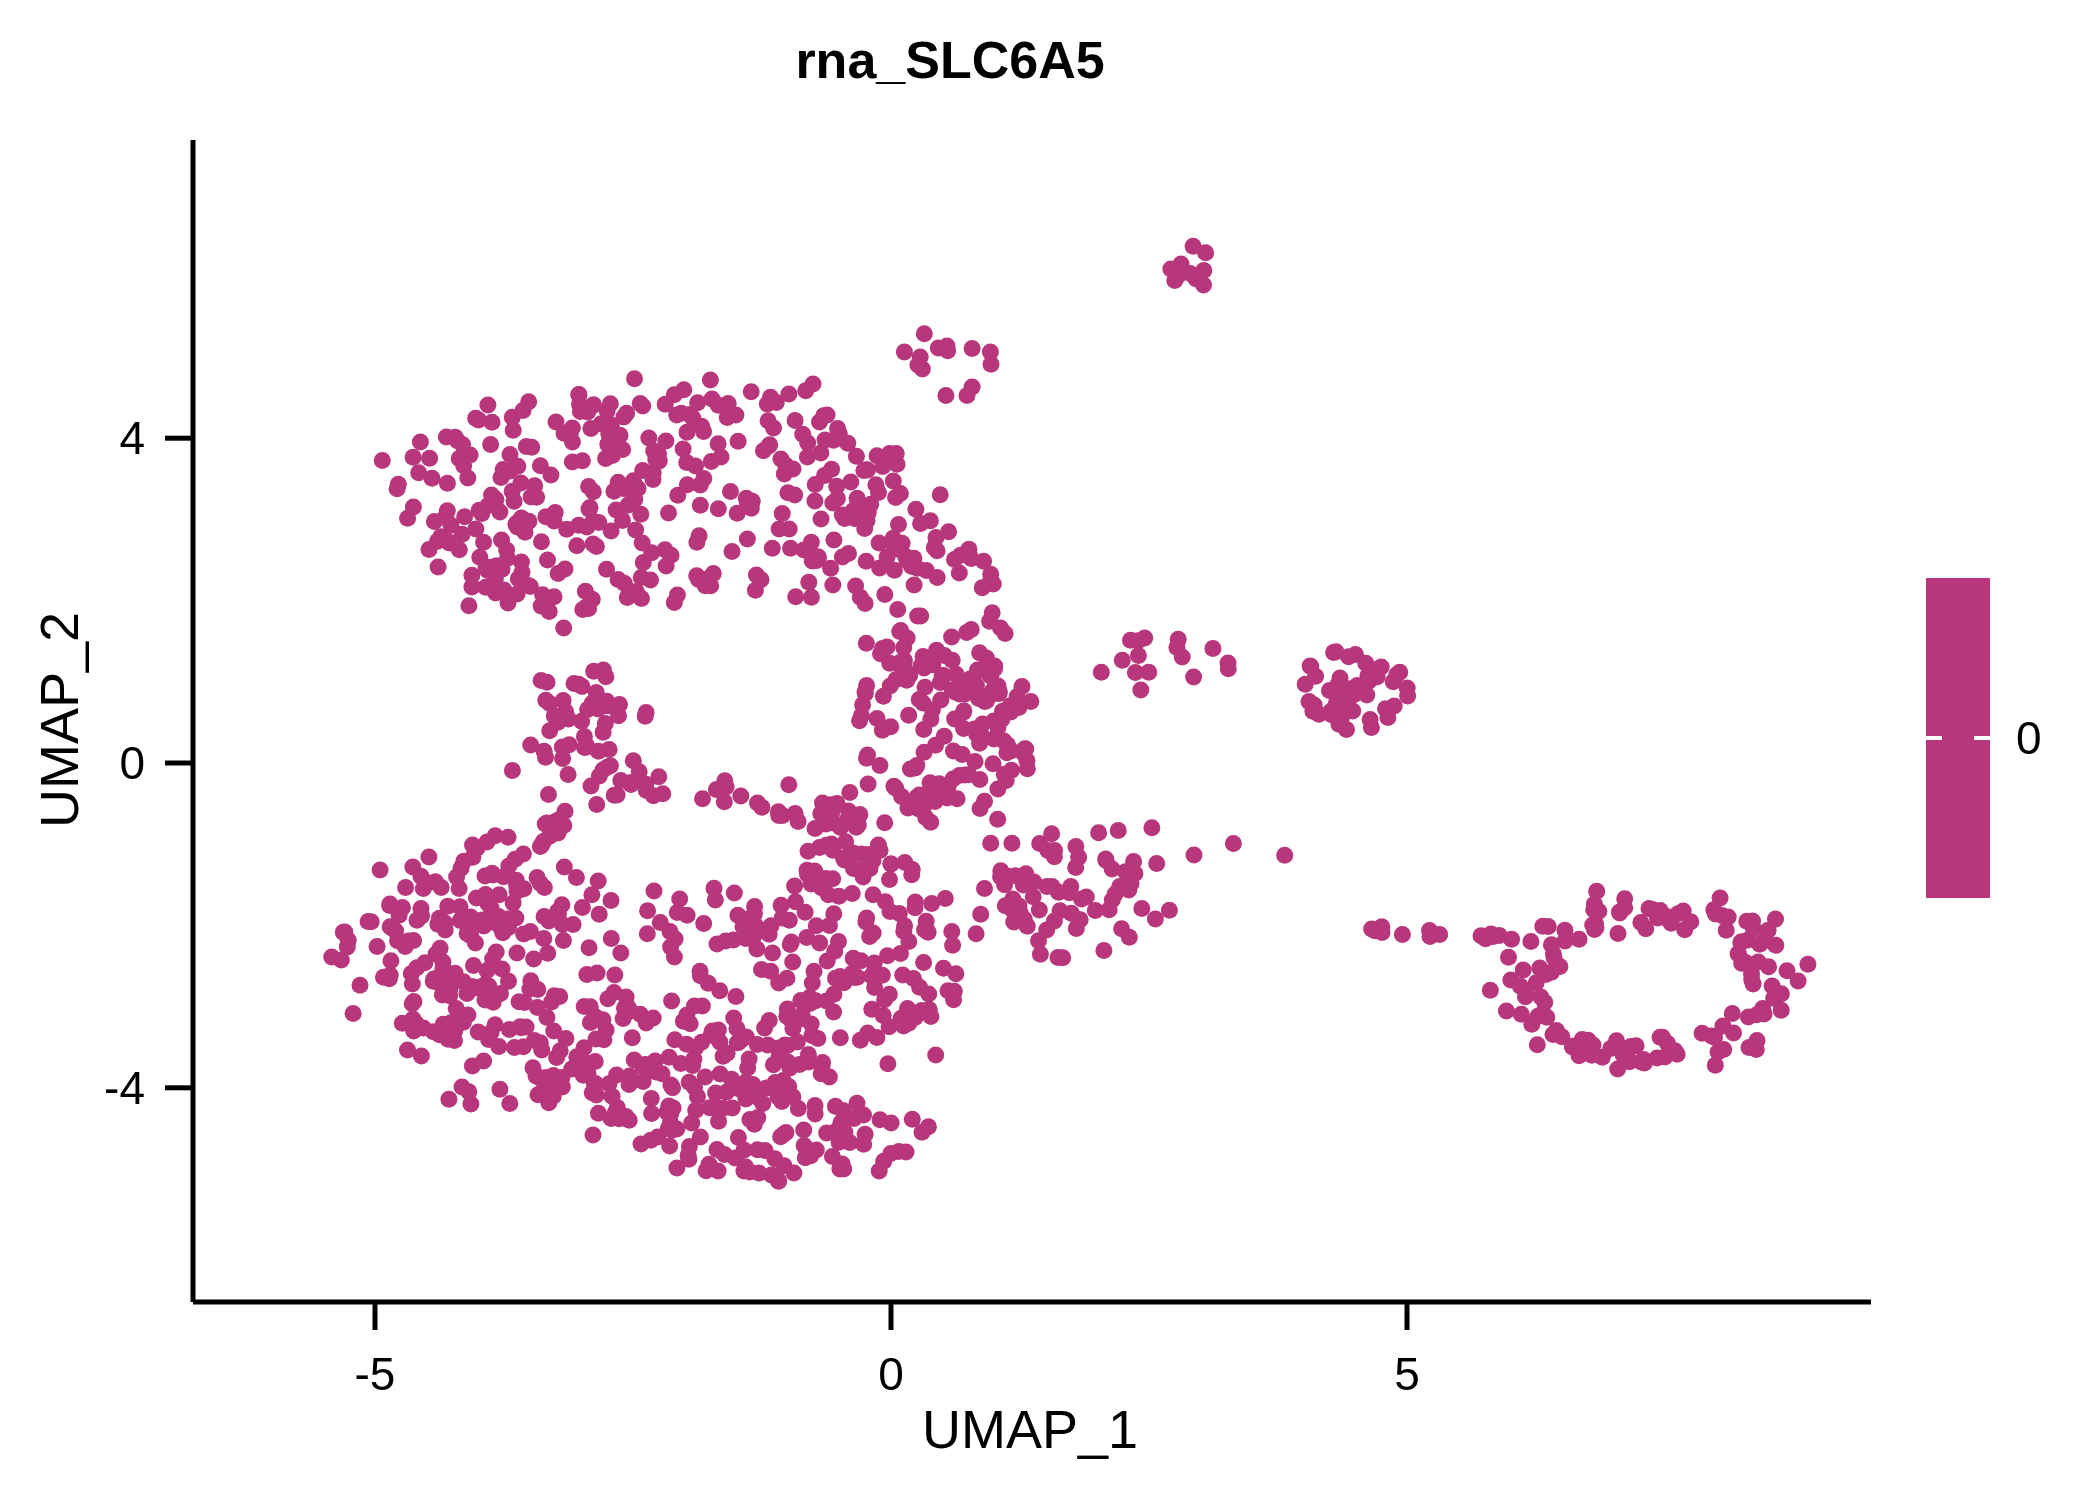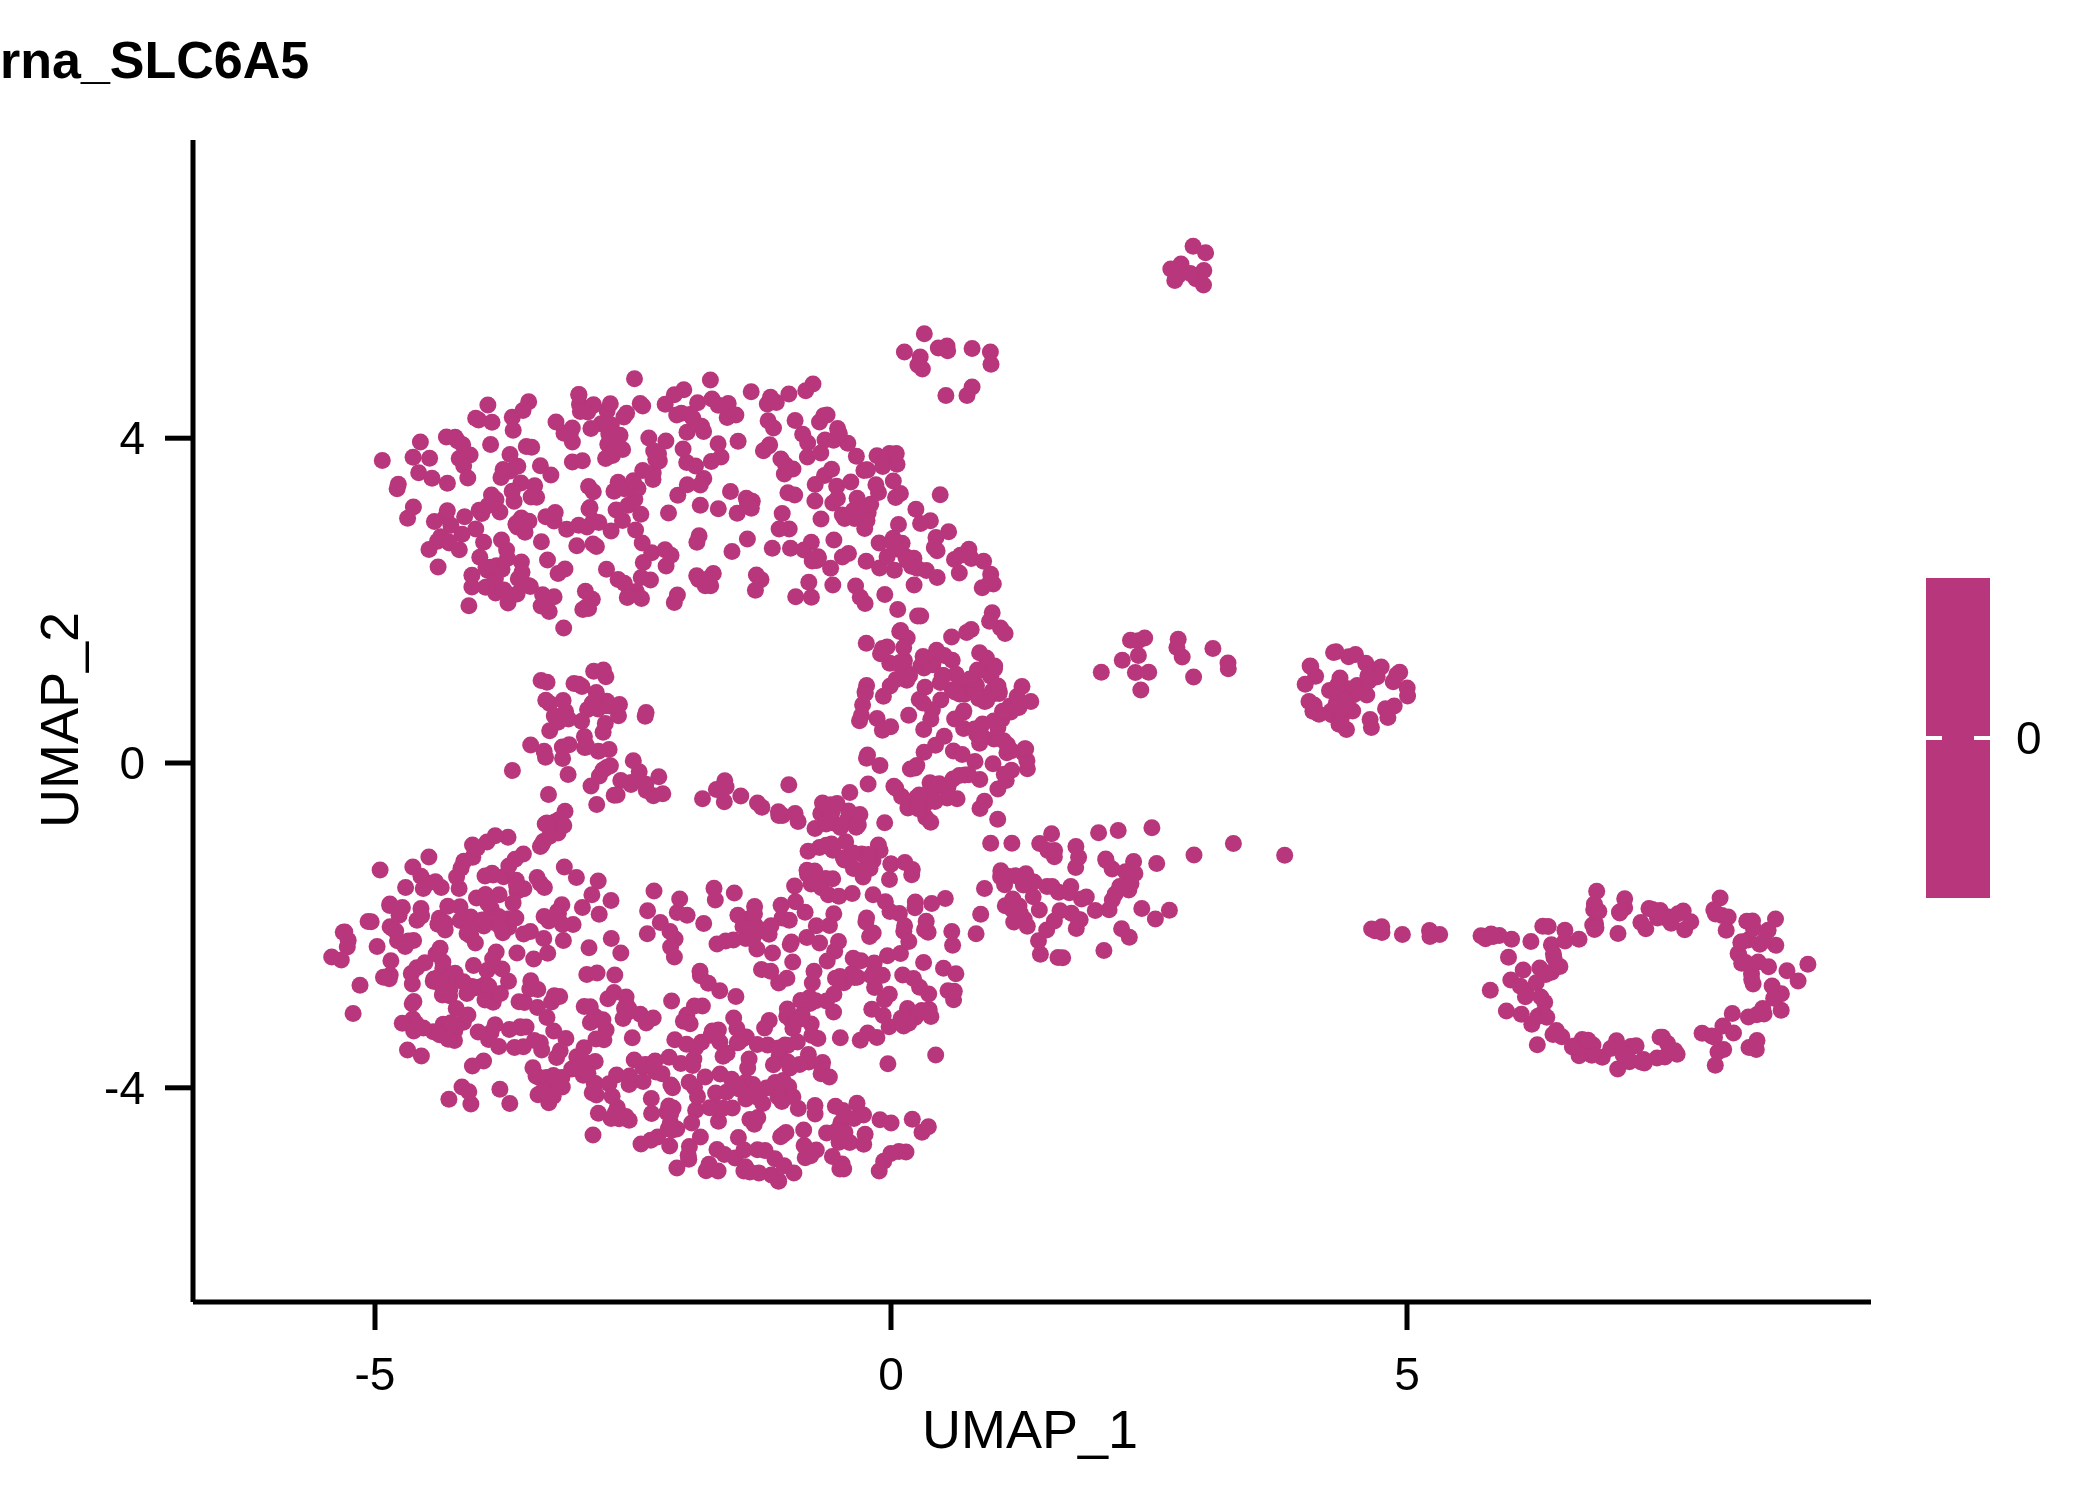--- a/index.html
+++ b/index.html
@@ -19,20 +19,21 @@
     left: 0; top: 0;
     width: 2100px;
     height: 1500px;
     background: #ffffff;
   }
   #plot-title {
     position: absolute;
     left: 0;
     top: 30px;
     width: 1900px;
+    text-align: center;
     font-size: 52px;
     font-weight: bold;
     color: #000000;
     letter-spacing: 0px;
     font-family: "Liberation Sans", sans-serif;
   }
   #canvas-wrap {
     position: absolute;
     left: 0; top: 0;
     width: 2100px; height: 1500px;

